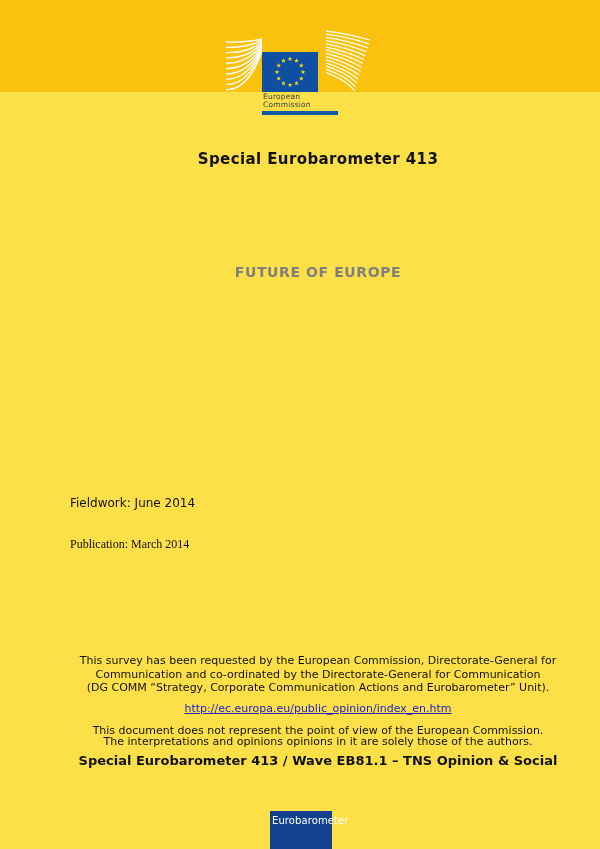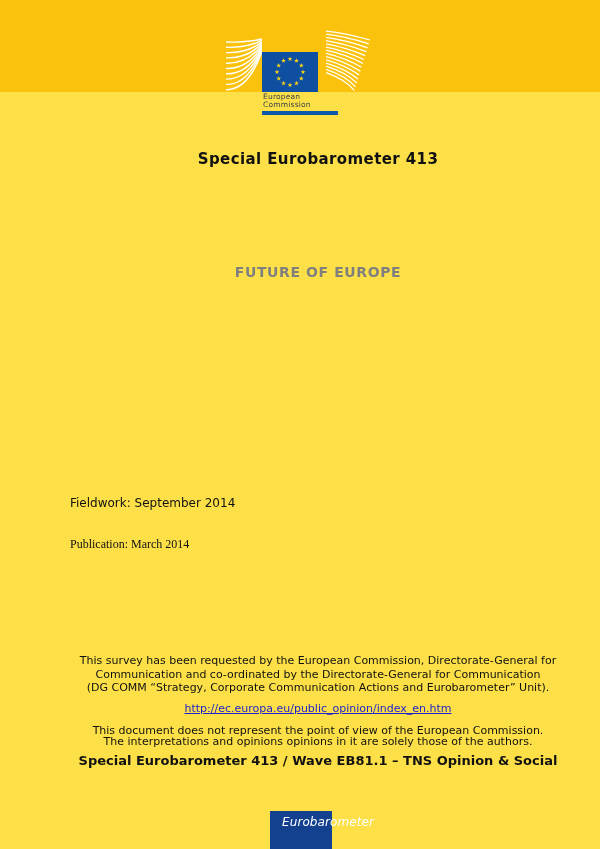--- a/index.html
+++ b/index.html
@@ -44,22 +44,22 @@
   .request-note{top:654px;font-size:11px;line-height:13.6px;color:#111;}
   .link-line{top:702px;font-size:11px;}
   .link-line a{color:var(--link-blue,#2222CC);text-decoration:underline;}
   .disclaimer{top:726px;font-size:11px;line-height:10.6px;color:#111;}
   .wave-line{top:753px;font-size:13px;font-weight:bold;color:#111;}
   .eurobarometer-box{
     position:absolute;left:270px;top:811px;width:62px;height:38px;
     background:var(--box-blue,#14418F);
   }
   .eurobarometer-label{
-    display:block;padding:4px 0 0 12px;
-    font-size:12px;font-style:italic;color:#fff;letter-spacing:0.1px;
+    display:block;padding:4px 0 0 2px;
+    font-size:10px;color:#fff;letter-spacing:0.1px;
   }
 </style>
 </head>
 <body>
 
 <div class="page">
 
   <div class="yellow-band"></div>
 
   <svg class="stripes stripes-left" width="36" height="54" viewBox="0 0 36 54">
@@ -115,21 +115,21 @@
     <div>European</div>
     <div>Commission</div>
   </div>
   <div class="ec-underline"></div>
 
   <div class="centered series-title">Special Eurobarometer 413</div>
 
   <div class="centered main-title">FUTURE OF EUROPE</div>
 
 
-  <div class="date-line fieldwork">Fieldwork: September 2014</div>
+  <div class="date-line fieldwork">Fieldwork: June 2014</div>
   <div class="date-line publication">Publication: March 2014</div>
 
   <div class="centered link-line">
     <a href="#">http://ec.europa.eu/public_opinion/index_en.htm</a>
   </div>
 
   <div class="centered request-note">
     <div>This survey has been requested by the European Commission, Directorate-General for</div>
     <div>Communication and co-ordinated by the Directorate-General for Communication</div>
     <div>(DG COMM “Strategy, Corporate Communication Actions and Eurobarometer” Unit).</div>

